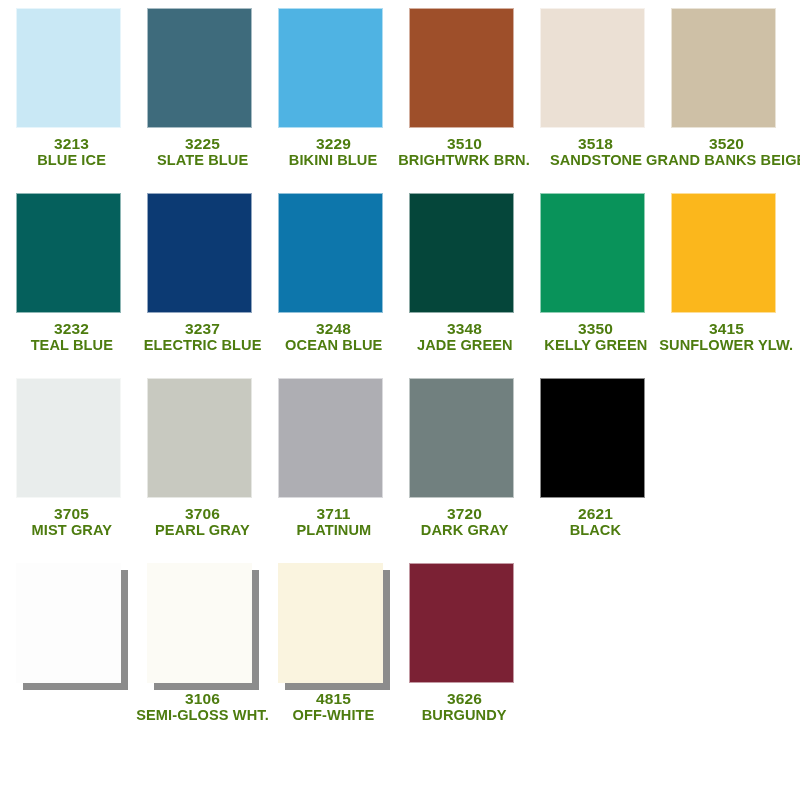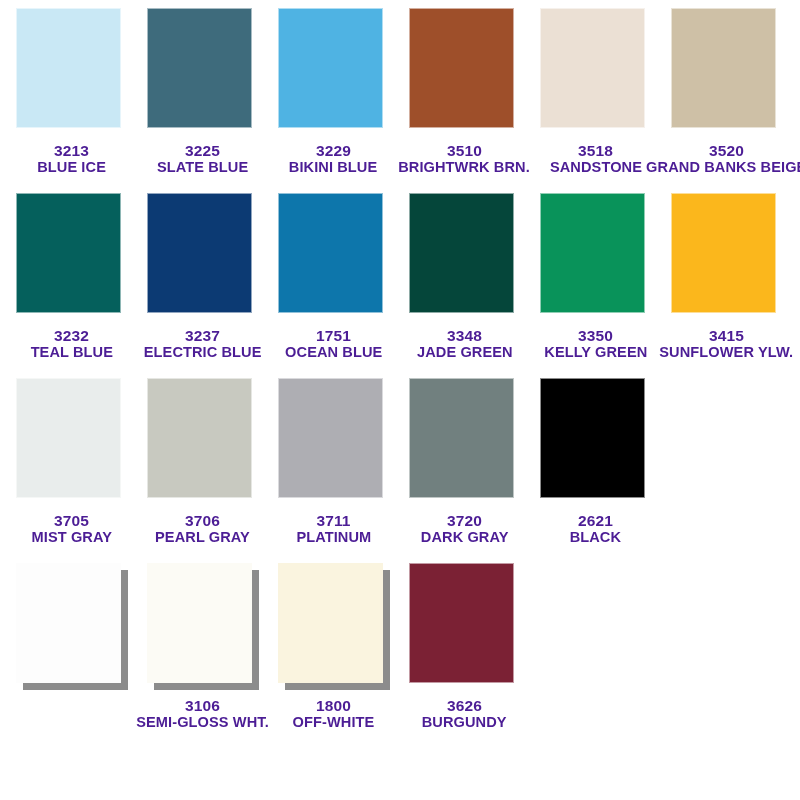--- a/index.html
+++ b/index.html
@@ -73,24 +73,23 @@
     width: 105px;
     height: 120px;
     box-sizing: border-box;
     border-right: 7px solid #8c8c8c;
     border-bottom: 7px solid #8c8c8c;
     transform: translate(7px, 7px);
     pointer-events: none;
   }
 
   .labels {
-    margin-top: 7px;
     text-align: center;
     line-height: 1.02;
-    color: #4c1d95;
+    color: #4d7c0f;
     font-weight: 700;
     font-size: 15px;
     letter-spacing: 0.1px;
     white-space: nowrap;
     font-stretch: condensed;
   }
 
   .code {
     display: block;
     font-size: 15.5px;
@@ -181,21 +180,21 @@
         <div class="labels">
           <span class="code">3237</span>
           <span class="name">ELECTRIC BLUE</span>
         </div>
       </div>
       <div class="swatch-cell">
         <div class="chip-wrap">
           <div class="chip bordered" title="OCEAN BLUE" style="background: rgb(13, 118, 171);"></div>
         </div>
         <div class="labels">
-          <span class="code">1751</span>
+          <span class="code">3248</span>
           <span class="name">OCEAN BLUE</span>
         </div>
       </div>
       <div class="swatch-cell">
         <div class="chip-wrap">
           <div class="chip bordered" title="JADE GREEN" style="background: rgb(5, 70, 58);"></div>
         </div>
         <div class="labels">
           <span class="code">3348</span>
           <span class="name">JADE GREEN</span>
@@ -281,21 +280,21 @@
         <div class="labels">
           <span class="code">3106</span>
           <span class="name">SEMI-GLOSS WHT.</span>
         </div>
       </div>
       <div class="swatch-cell">
         <div class="chip-wrap">
           <div class="chip shaded" title="OFF-WHITE" style="background: rgb(250, 244, 223);"></div>
         </div>
         <div class="labels">
-          <span class="code">1800</span>
+          <span class="code">4815</span>
           <span class="name">OFF-WHITE</span>
         </div>
       </div>
       <div class="swatch-cell">
         <div class="chip-wrap">
           <div class="chip bordered" title="BURGUNDY" style="background: rgb(123, 33, 52);"></div>
         </div>
         <div class="labels">
           <span class="code">3626</span>
           <span class="name">BURGUNDY</span>

